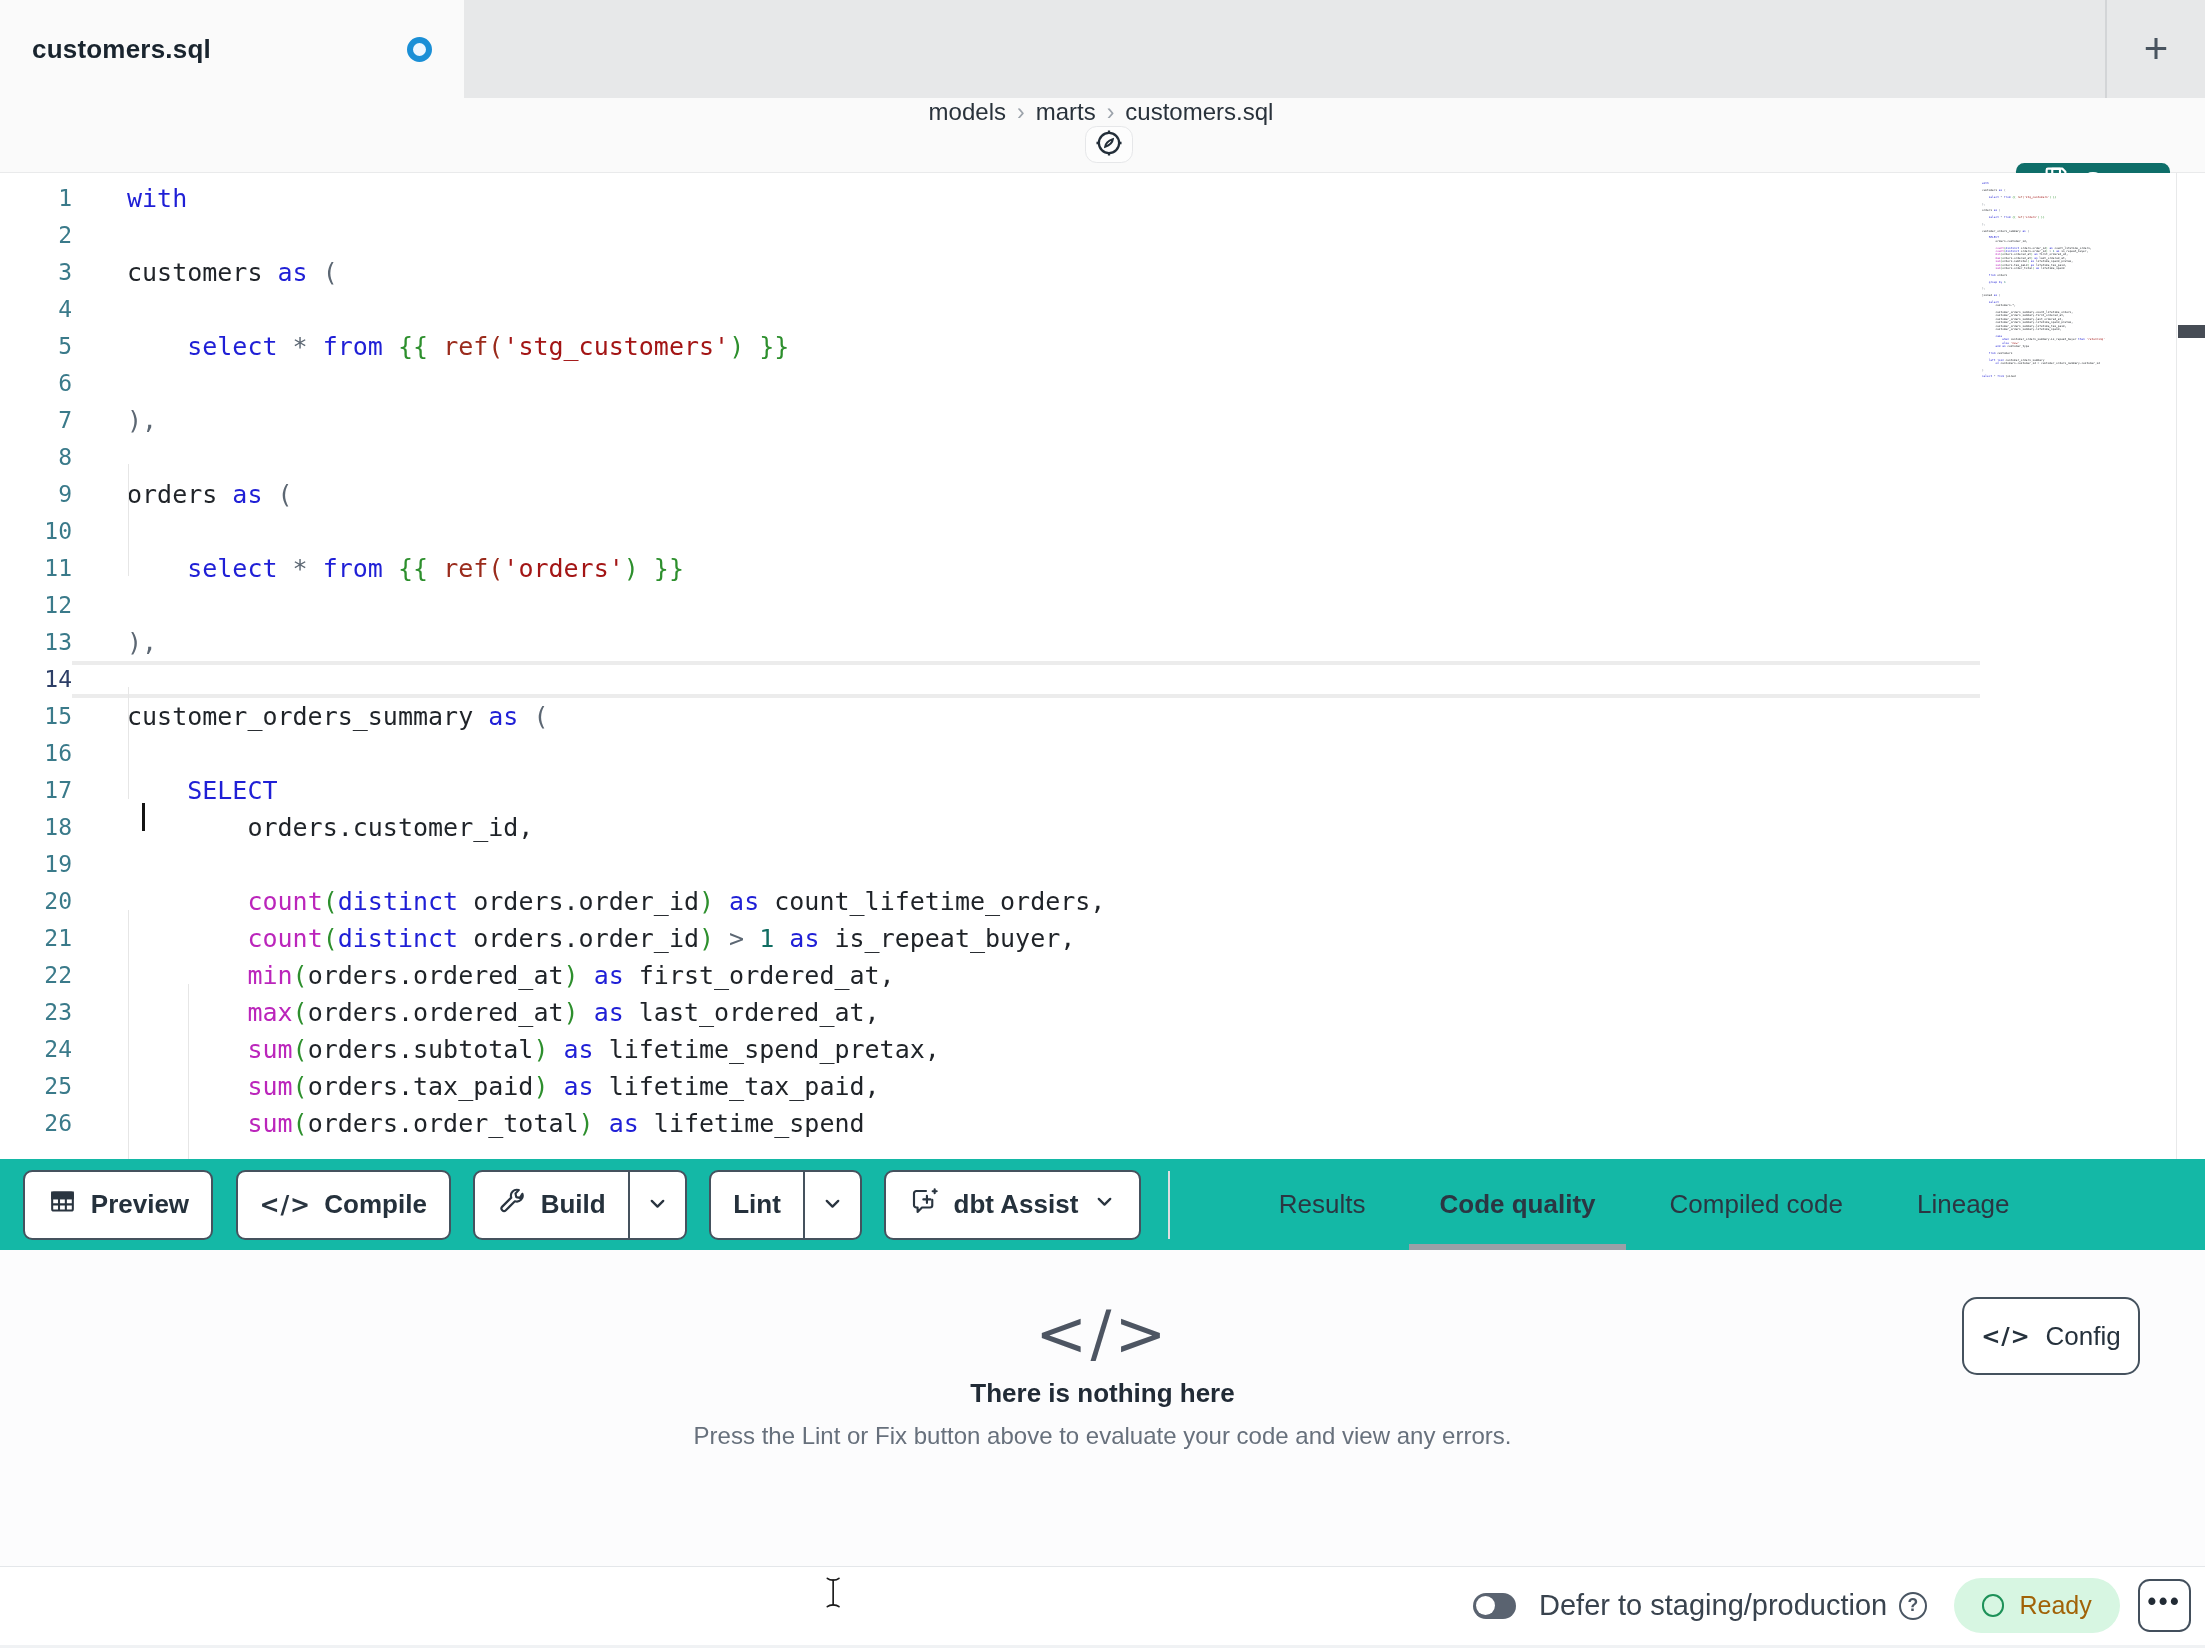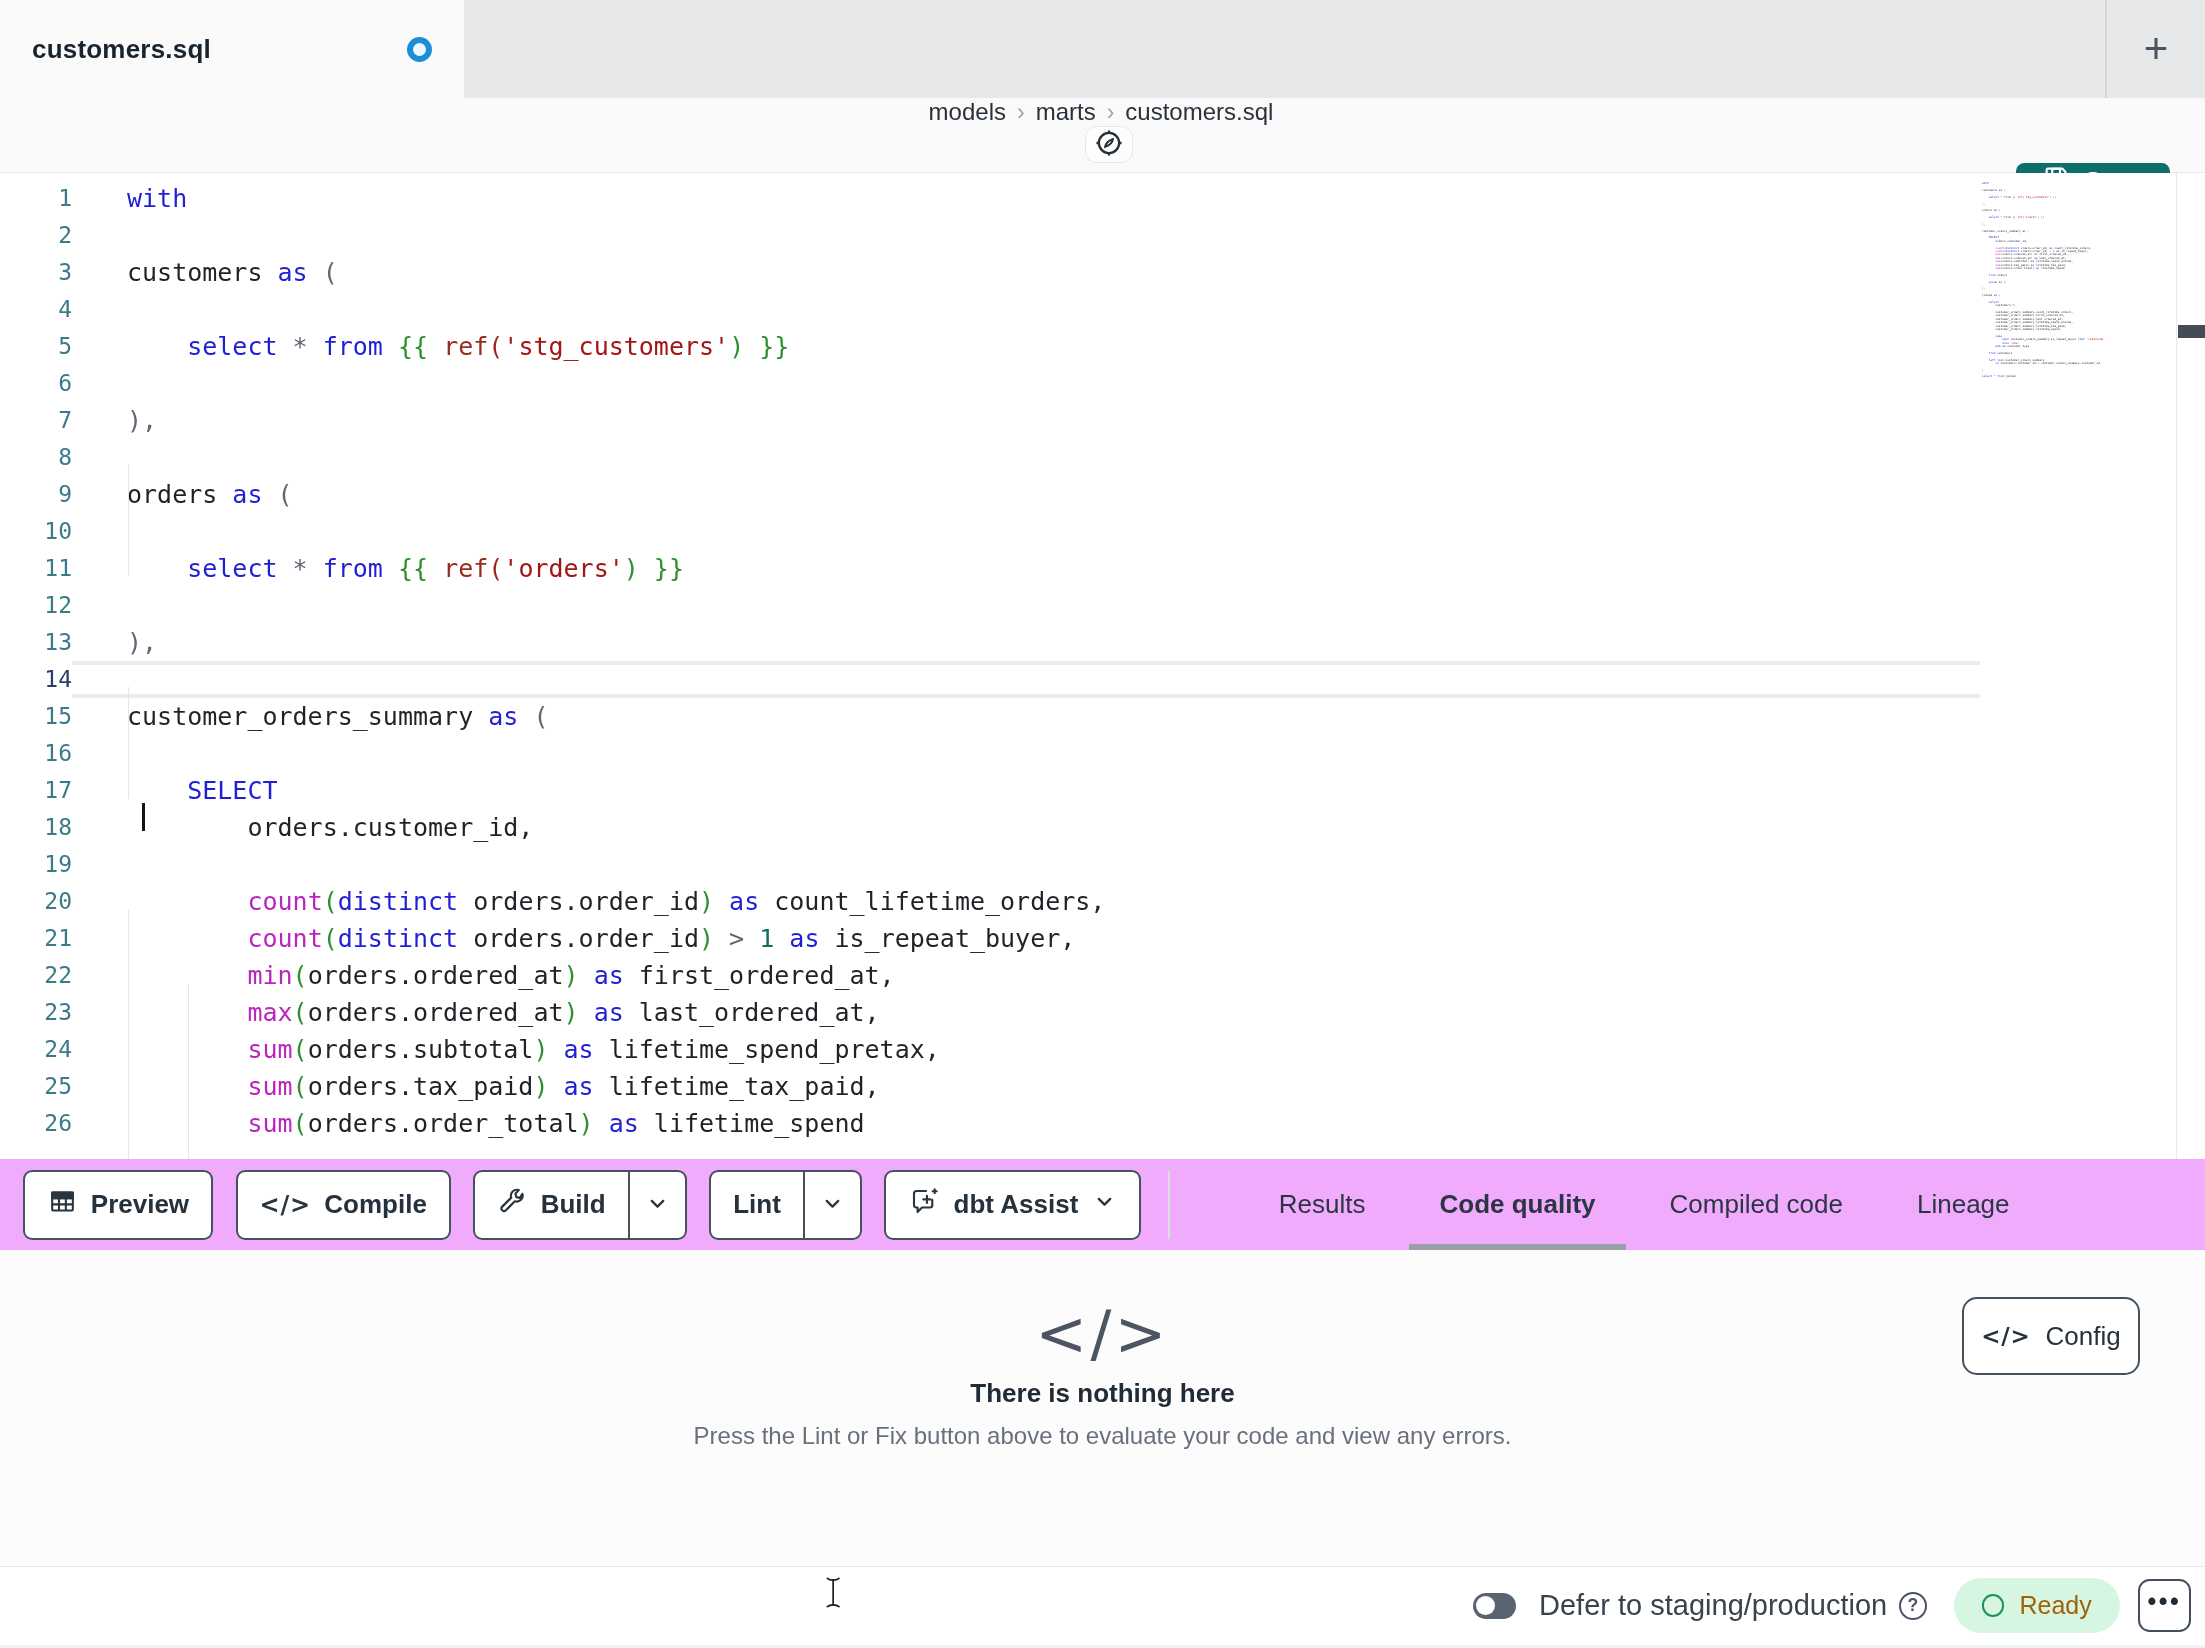--- a/index.html
+++ b/index.html
@@ -51,21 +51,21 @@
   .g3 { left:128px; top:737px; height:409px; }
   .g4 { left:188px; top:811px; height:334px; }
   .caret { position:absolute; left:142px; top:630px; width:2.5px; height:27.5px; background:#141414; }
   .minimap { position:absolute; left:1982px; top:9.2px; width:130px; overflow:hidden; cursor:pointer; }
   .mm-line { height:3.4px; font-family:"DejaVu Sans Mono", monospace; font-size:2.8px;
              line-height:3.4px; white-space:pre; color:#1F2328; }
   .scroll-track { position:absolute; left:2176px; top:0; width:0.8px; height:986px; background:#E8E9EA; }
   .scroll-thumb { position:absolute; right:0; top:152px; width:27.5px; height:12.5px; background:#464C55; }
 
   
-  .toolbar { position:relative; height:91px; background:#f0abfc; display:flex; align-items:center;
+  .toolbar { position:relative; height:91px; background:#14b8a6; display:flex; align-items:center;
              padding:0 22.5px; }
   .tbtn { display:flex; align-items:stretch; height:70px; background:#fff; border:2.1px solid #45525E;
           border-radius:9.2px; margin-right:22.5px; cursor:pointer; overflow:hidden; }
   .tbtn-main { display:flex; align-items:center; gap:13.3px; padding:0 22px;
                font-size:26px; font-weight:600; color:#25313C; }
   .tbtn-chev { display:flex; align-items:center; justify-content:center; padding:0 15px; }
   .tbtn-chev.split { border-left:2.1px solid #45525E; }
   .code-glyph { font-family:"DejaVu Sans", sans-serif; font-weight:600; letter-spacing:0.8px; }
   .toolbar-vsep { width:1.7px; height:68px; background:#DCDEE0; margin:0 5px; }
   .rtabs { display:flex; align-items:stretch; height:91px; margin-left:67px; }

